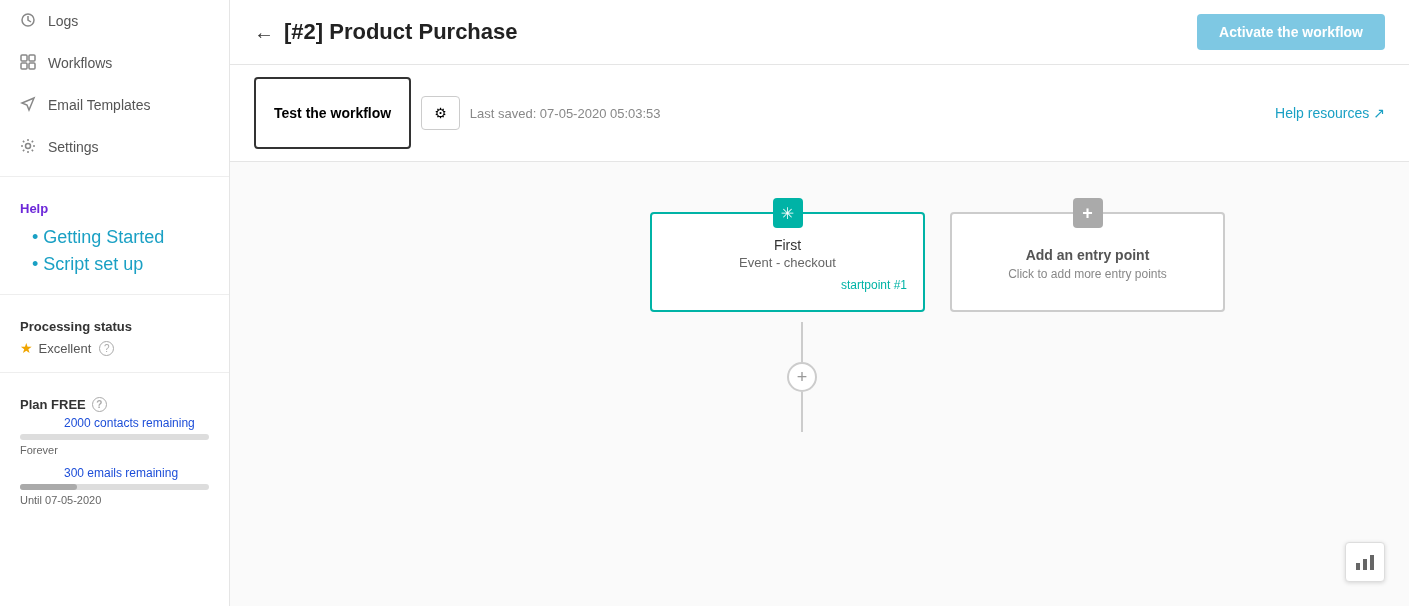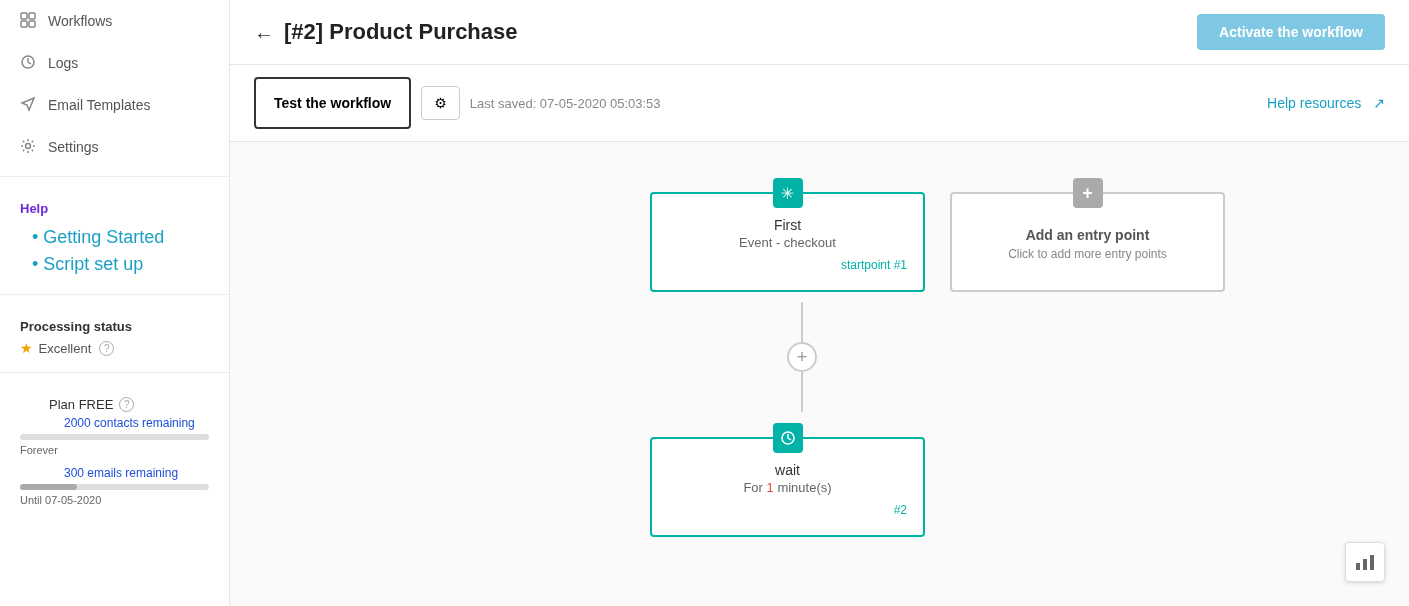--- a/index.html
+++ b/index.html
@@ -64,24 +64,23 @@
       gap: 6px;
       font-size: 13px;
       color: #555;
     }
     .star-icon { color: #f0a500; font-size: 14px; }
 
     .plan-section {
       padding: 16px 20px 8px 20px;
     }
     .plan-title {
-      font-weight: 400;
+      font-weight: 700;
       font-size: 13px;
       margin-bottom: 4px;
-      margin-left: 29px;
     }
     .plan-subtitle {
       font-size: 12px;
       color: #1d4ed8;
       margin-bottom: 4px;
       margin-left: 44px;
     }
     .progress-bar-outer {
       width: 100%;
       height: 6px;
@@ -145,21 +144,21 @@
     #toolbar {
       display: flex;
       align-items: center;
       padding: 12px 24px;
       border-bottom: 1px solid #e5e5e5;
       gap: 10px;
     }
     .test-btn {
       background: #fff;
       border: 2px solid #333;
-      padding: 16px 18px;
+      padding: 26px 18px;
       border-radius: 4px;
       font-size: 14px;
       font-weight: 600;
       cursor: pointer;
     }
     .gear-btn {
       background: #fff;
       border: 1px solid #ccc;
       padding: 8px 12px;
       border-radius: 4px;
@@ -170,21 +169,21 @@
       color: #888;
       font-size: 13px;
       flex: 1;
     }
     .help-resources {
       color: #1aa0c4;
       font-size: 14px;
       cursor: pointer;
       display: flex;
       align-items: center;
-      gap: 12px;
+      gap: 4px;
       text-decoration: none;
     }
 
     
     #canvas {
       flex: 1;
       overflow: auto;
       position: relative;
       background: #fafafa;
     }
@@ -348,43 +347,43 @@
       color: #aaa;
       cursor: pointer;
       margin-left: 2px;
     }
   </style>
 </head>
 <body>
 
 <div id="sidebar">
 
+  <div class="sidebar-nav-item">
+    <span class="nav-icon">
+      <svg width="16" height="16" viewBox="0 0 16 16" fill="none" stroke="#888" stroke-width="1.5">
+        <circle cx="8" cy="8" r="6"></circle>
+        <path d="M8 4v4l3 2"></path>
+      </svg>
+    </span>
+    <span>Logs</span>
+  </div>
   <div class="sidebar-nav-item">
     <span class="nav-icon">
       <svg width="16" height="16" viewBox="0 0 16 16" fill="none" stroke="#888" stroke-width="1.5">
         <rect x="1" y="1" width="6" height="6" rx="1"></rect>
         <rect x="9" y="1" width="6" height="6" rx="1"></rect>
         <rect x="1" y="9" width="6" height="6" rx="1"></rect>
         <rect x="9" y="9" width="6" height="6" rx="1"></rect>
       </svg>
     </span>
     <span>Workflows</span>
   </div>
   <div class="sidebar-nav-item">
     <span class="nav-icon">
       <svg width="16" height="16" viewBox="0 0 16 16" fill="none" stroke="#888" stroke-width="1.5">
-        <circle cx="8" cy="8" r="6"></circle>
-        <path d="M8 4v4l3 2"></path>
-      </svg>
-    </span>
-    <span>Logs</span>
-  </div>
-  <div class="sidebar-nav-item">
-    <span class="nav-icon">
-      <svg width="16" height="16" viewBox="0 0 16 16" fill="none" stroke="#888" stroke-width="1.5">
         <path d="M14 2L2 7l5 2 2 5 5-12z"></path>
       </svg>
     </span>
     <span>Email Templates</span>
   </div>
   <div class="sidebar-nav-item">
     <span class="nav-icon">
       <svg width="16" height="16" viewBox="0 0 16 16" fill="none" stroke="#888" stroke-width="1.5">
         <circle cx="8" cy="8" r="2.5"></circle>
         <path d="M8 1v2M8 13v2M1 8h2M13 8h2M2.9 2.9l1.4 1.4M11.7 11.7l1.4 1.4M2.9 13.1l1.4-1.4M11.7 4.3l1.4-1.4"></path>
@@ -473,35 +472,20 @@
           <div class="node-add-subtitle">Click to add more entry points</div>
         </div>
       </div>
 
       <div style="position:absolute; left: 557px; top: 160px; display:flex; flex-direction:column; align-items:center;">
         <div class="connector-line"></div>
         <div class="add-circle">+</div>
         <div class="connector-line"></div>
       </div>
 
-      <div class="node-container" style="left: 420px; top: 295px;">
-        <div class="node-box">
-          <div class="node-icon-top">
-            <svg width="16" height="16" viewBox="0 0 16 16" fill="none" stroke="#fff" stroke-width="1.5">
-              <circle cx="8" cy="8" r="6"></circle>
-              <path d="M8 4v4l3 2"></path>
-            </svg>
-          </div>
-          <div class="node-title">wait</div>
-          <div class="node-subtitle">
-            For <span style="color:#e74c3c;">1</span> minute(s)
-          </div>
-          <div class="node-label">#2</div>
-        </div>
-      </div>
 
     </div>
   </div>
 </div>
 
 <div class="chart-btn">
   <svg width="20" height="18" viewBox="0 0 20 18" fill="none">
     <rect x="1" y="10" width="4" height="7" fill="#666"></rect>
     <rect x="8" y="6" width="4" height="11" fill="#666"></rect>
     <rect x="15" y="2" width="4" height="15" fill="#666"></rect>

